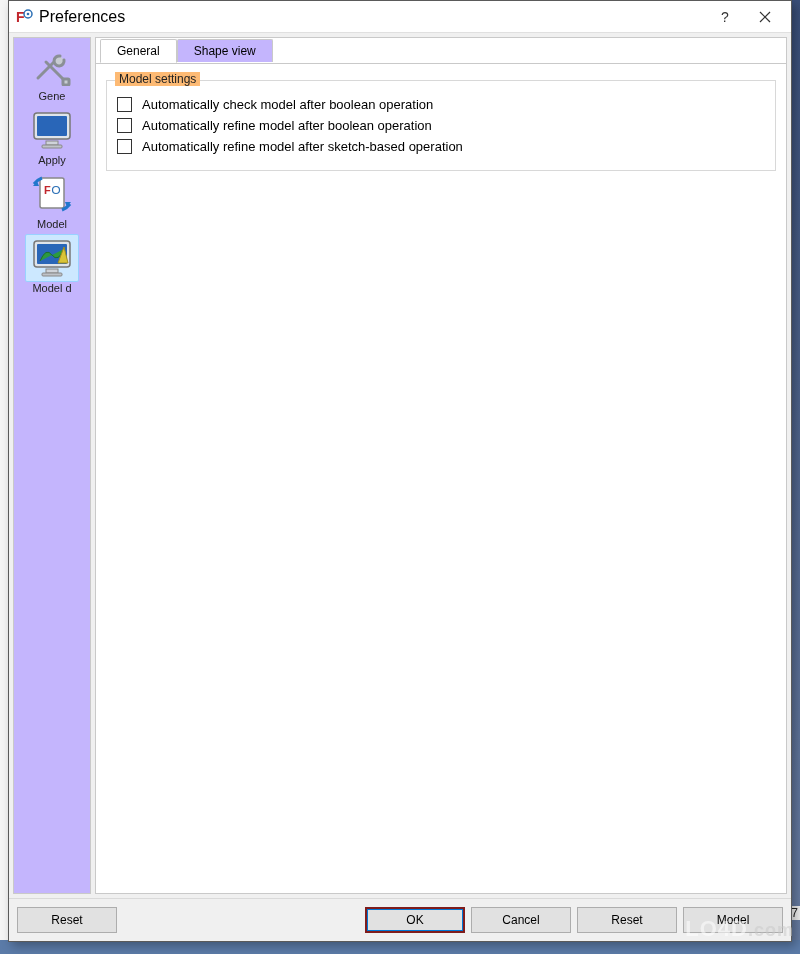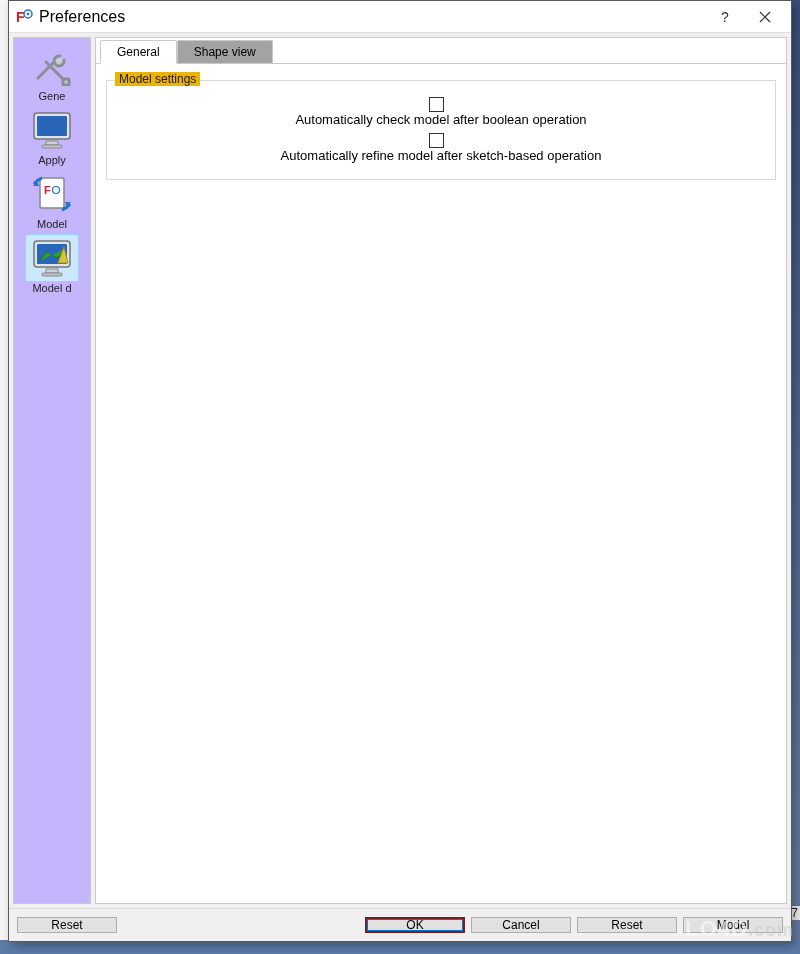--- a/index.html
+++ b/index.html
@@ -17,31 +17,31 @@
   .titlebar .app-icon { width:18px; height:18px; margin-right:6px; display:flex; align-items:center; justify-content:center;}
   .titlebar .title { font-size:16px; flex:1; }
   .titlebar .winbtn { width:40px; height:30px; display:flex; align-items:center; justify-content:center; font-size:14px; color:#333;}
   .content-row { flex:1; display:flex; background:#f0f0f0; }
   .sidebar { width:78px; background:#c4b5fd; margin:4px 0 4px 4px; border:1px solid #c9c9c9; overflow:hidden; }
   .sidebar-item { padding:4px 2px 0 2px; text-align:center; cursor:pointer;}
   .sidebar-item .iconbox { width:54px; height:48px; margin:0 auto; display:flex; align-items:center; justify-content:center; border:1px solid transparent; border-radius:2px;}
   .sidebar-item.selected .iconbox { background:#cce8ff; border-color:#99d1ff;}
   .sidebar-item .lbl { font-size:11px; color:#222; white-space:nowrap; overflow:hidden; }
   .main { flex:1; background:#fff; margin:4px 4px 4px 4px; border:1px solid #c9c9c9; padding:0; position:relative;}
-  .tabbar { display:flex; border-bottom:1px solid #c9c9c9; padding-left:4px; background:#fff; height:26px; align-items:center;}
-  .tab { padding:4px 16px; font-size:12px; border:1px solid #c9c9c9; border-bottom:none; margin-right:0px; background:#a3a3a3; cursor:pointer; position:relative; top:1px; border-top-left-radius:2px; border-top-right-radius:2px;}
+  .tabbar { display:flex; border-bottom:1px solid #c9c9c9; padding-left:4px; background:#fff; height:26px; align-items:flex-start;}
+  .tab { padding:4px 16px; font-size:12px; border:1px solid #c9c9c9; border-bottom:none; margin-right:0px; background:#c4b5fd; cursor:pointer; position:relative; top:1px; border-top-left-radius:2px; border-top-right-radius:2px;}
   .tab.active { background:#fff; border-bottom:1px solid #fff;}
   .tab-content { padding:10px 10px;}
   .group { border:1px solid #d8d8d8; margin:6px 0 14px 0; padding:10px 10px 10px 10px; position:relative;}
-  .group-title { position:absolute; top:-9px; left:8px; background:#eab308; padding:0 4px; font-size:12px; color:#222;}
-  .check-row { display:flex; align-items:center; margin:6px 0; font-size:13px; color:#000;flex-direction:column;}
+  .group-title { position:absolute; top:-9px; left:8px; background:#fdba74; padding:0 4px; font-size:12px; color:#222;}
+  .check-row { display:flex; align-items:center; margin:6px 0; font-size:13px; color:#000;}
   .check-row .box { width:15px; height:15px; border:1px solid #333; margin-right:10px; background:#fff;}
   .button-row { display:flex; padding:8px 8px; background:#f0f0f0; border-top:1px solid #d9d9d9; gap:6px; }
   .button-row .spacer { flex:1; }
-  .btn { min-width:100px; height:16px; background:#e1e1e1; border:1px solid #adadad; font-size:12px; display:flex; align-items:center; justify-content:center; cursor:pointer; }
+  .btn { min-width:100px; height:26px; background:#e1e1e1; border:1px solid #adadad; font-size:12px; display:flex; align-items:center; justify-content:center; cursor:pointer; }
   .btn.default { border:2px solid #7f1d1d; box-shadow: inset 0 0 0 1px #0078d7;}
   
   .misc-num { position:absolute; right:0; bottom:34px; font-size:12px; color:#222; background:#f2f2f2; padding:0 2px;}
 </style>
 </head>
 <body>
 
 <div class="screen">
   <div class="bg-left"></div>
   <div class="bg-right"></div>
@@ -134,20 +134,24 @@
         </div>
         <div class="tab-content">
           <div class="group">
             <span class="group-title">Model settings</span>
             <div class="check-row">
               <span class="box"></span>
               <span>Automatically check model after boolean operation</span>
             </div>
             <div class="check-row">
               <span class="box"></span>
+              <span>Automatically refine model after boolean operation</span>
+            </div>
+            <div class="check-row">
+              <span class="box"></span>
               <span>Automatically refine model after sketch-based operation</span>
             </div>
           </div>
 
         </div>
       </div>
     </div>
 
     <div class="button-row">
       <div class="btn">Reset</div>

